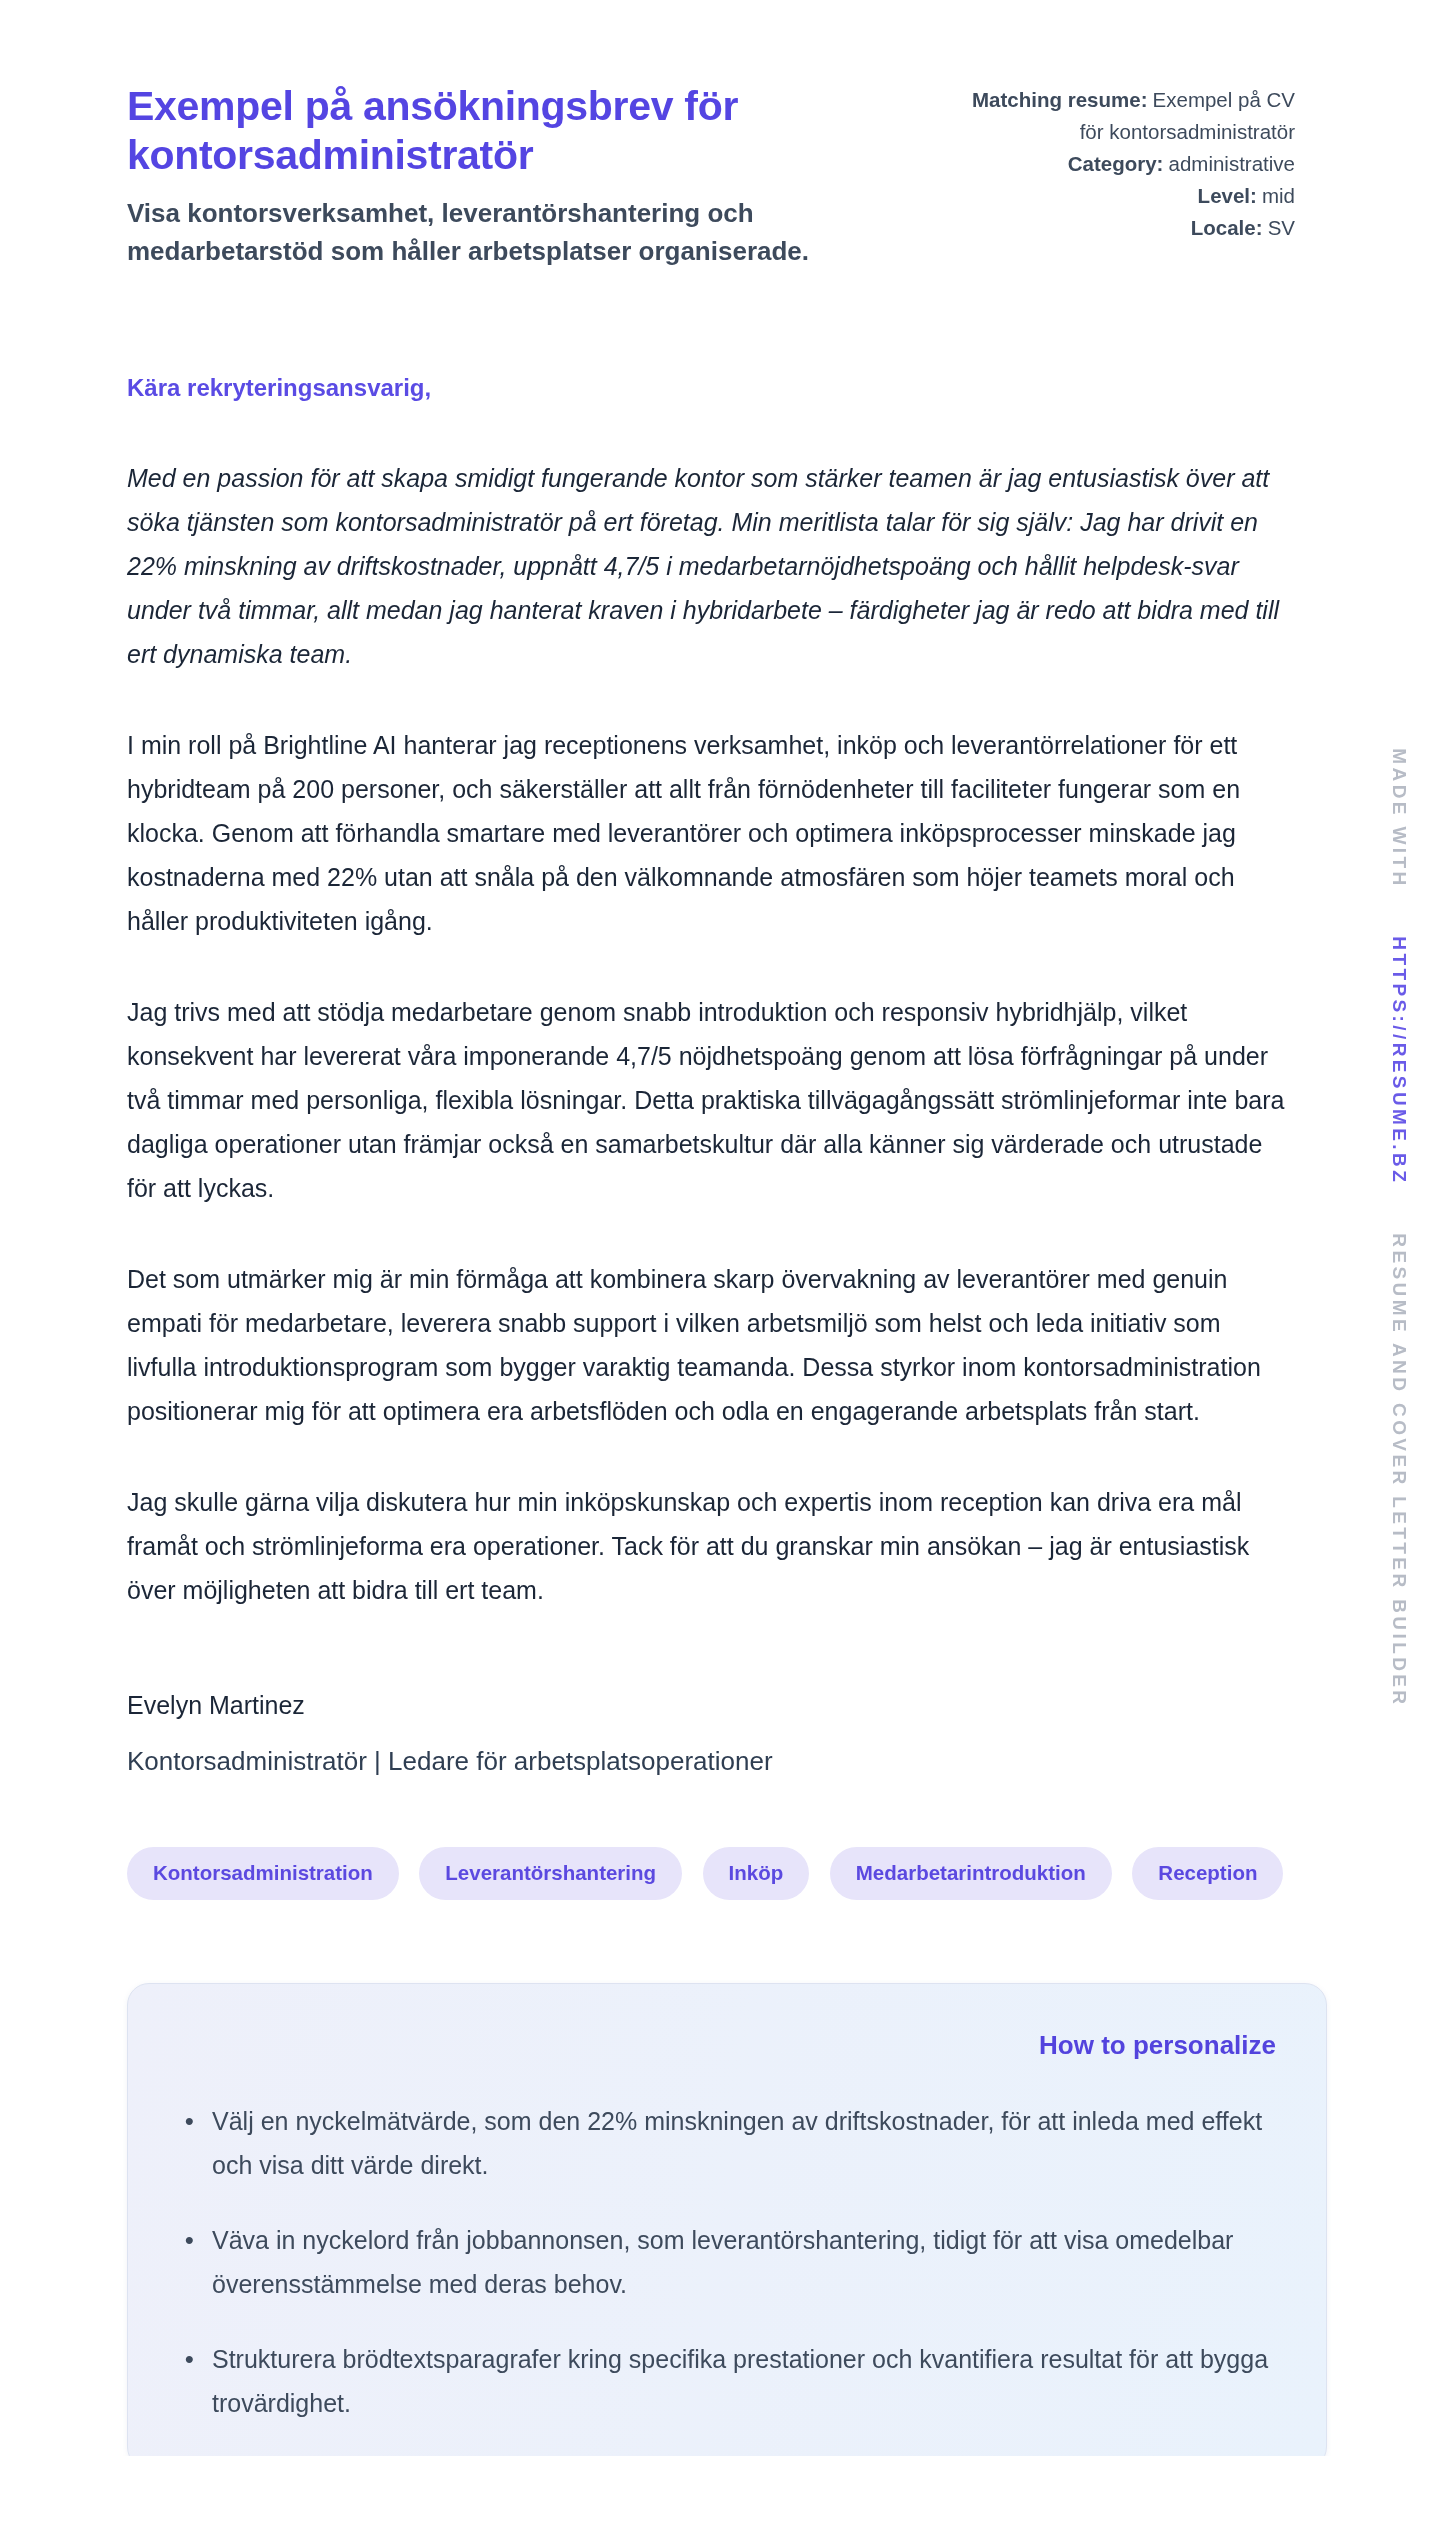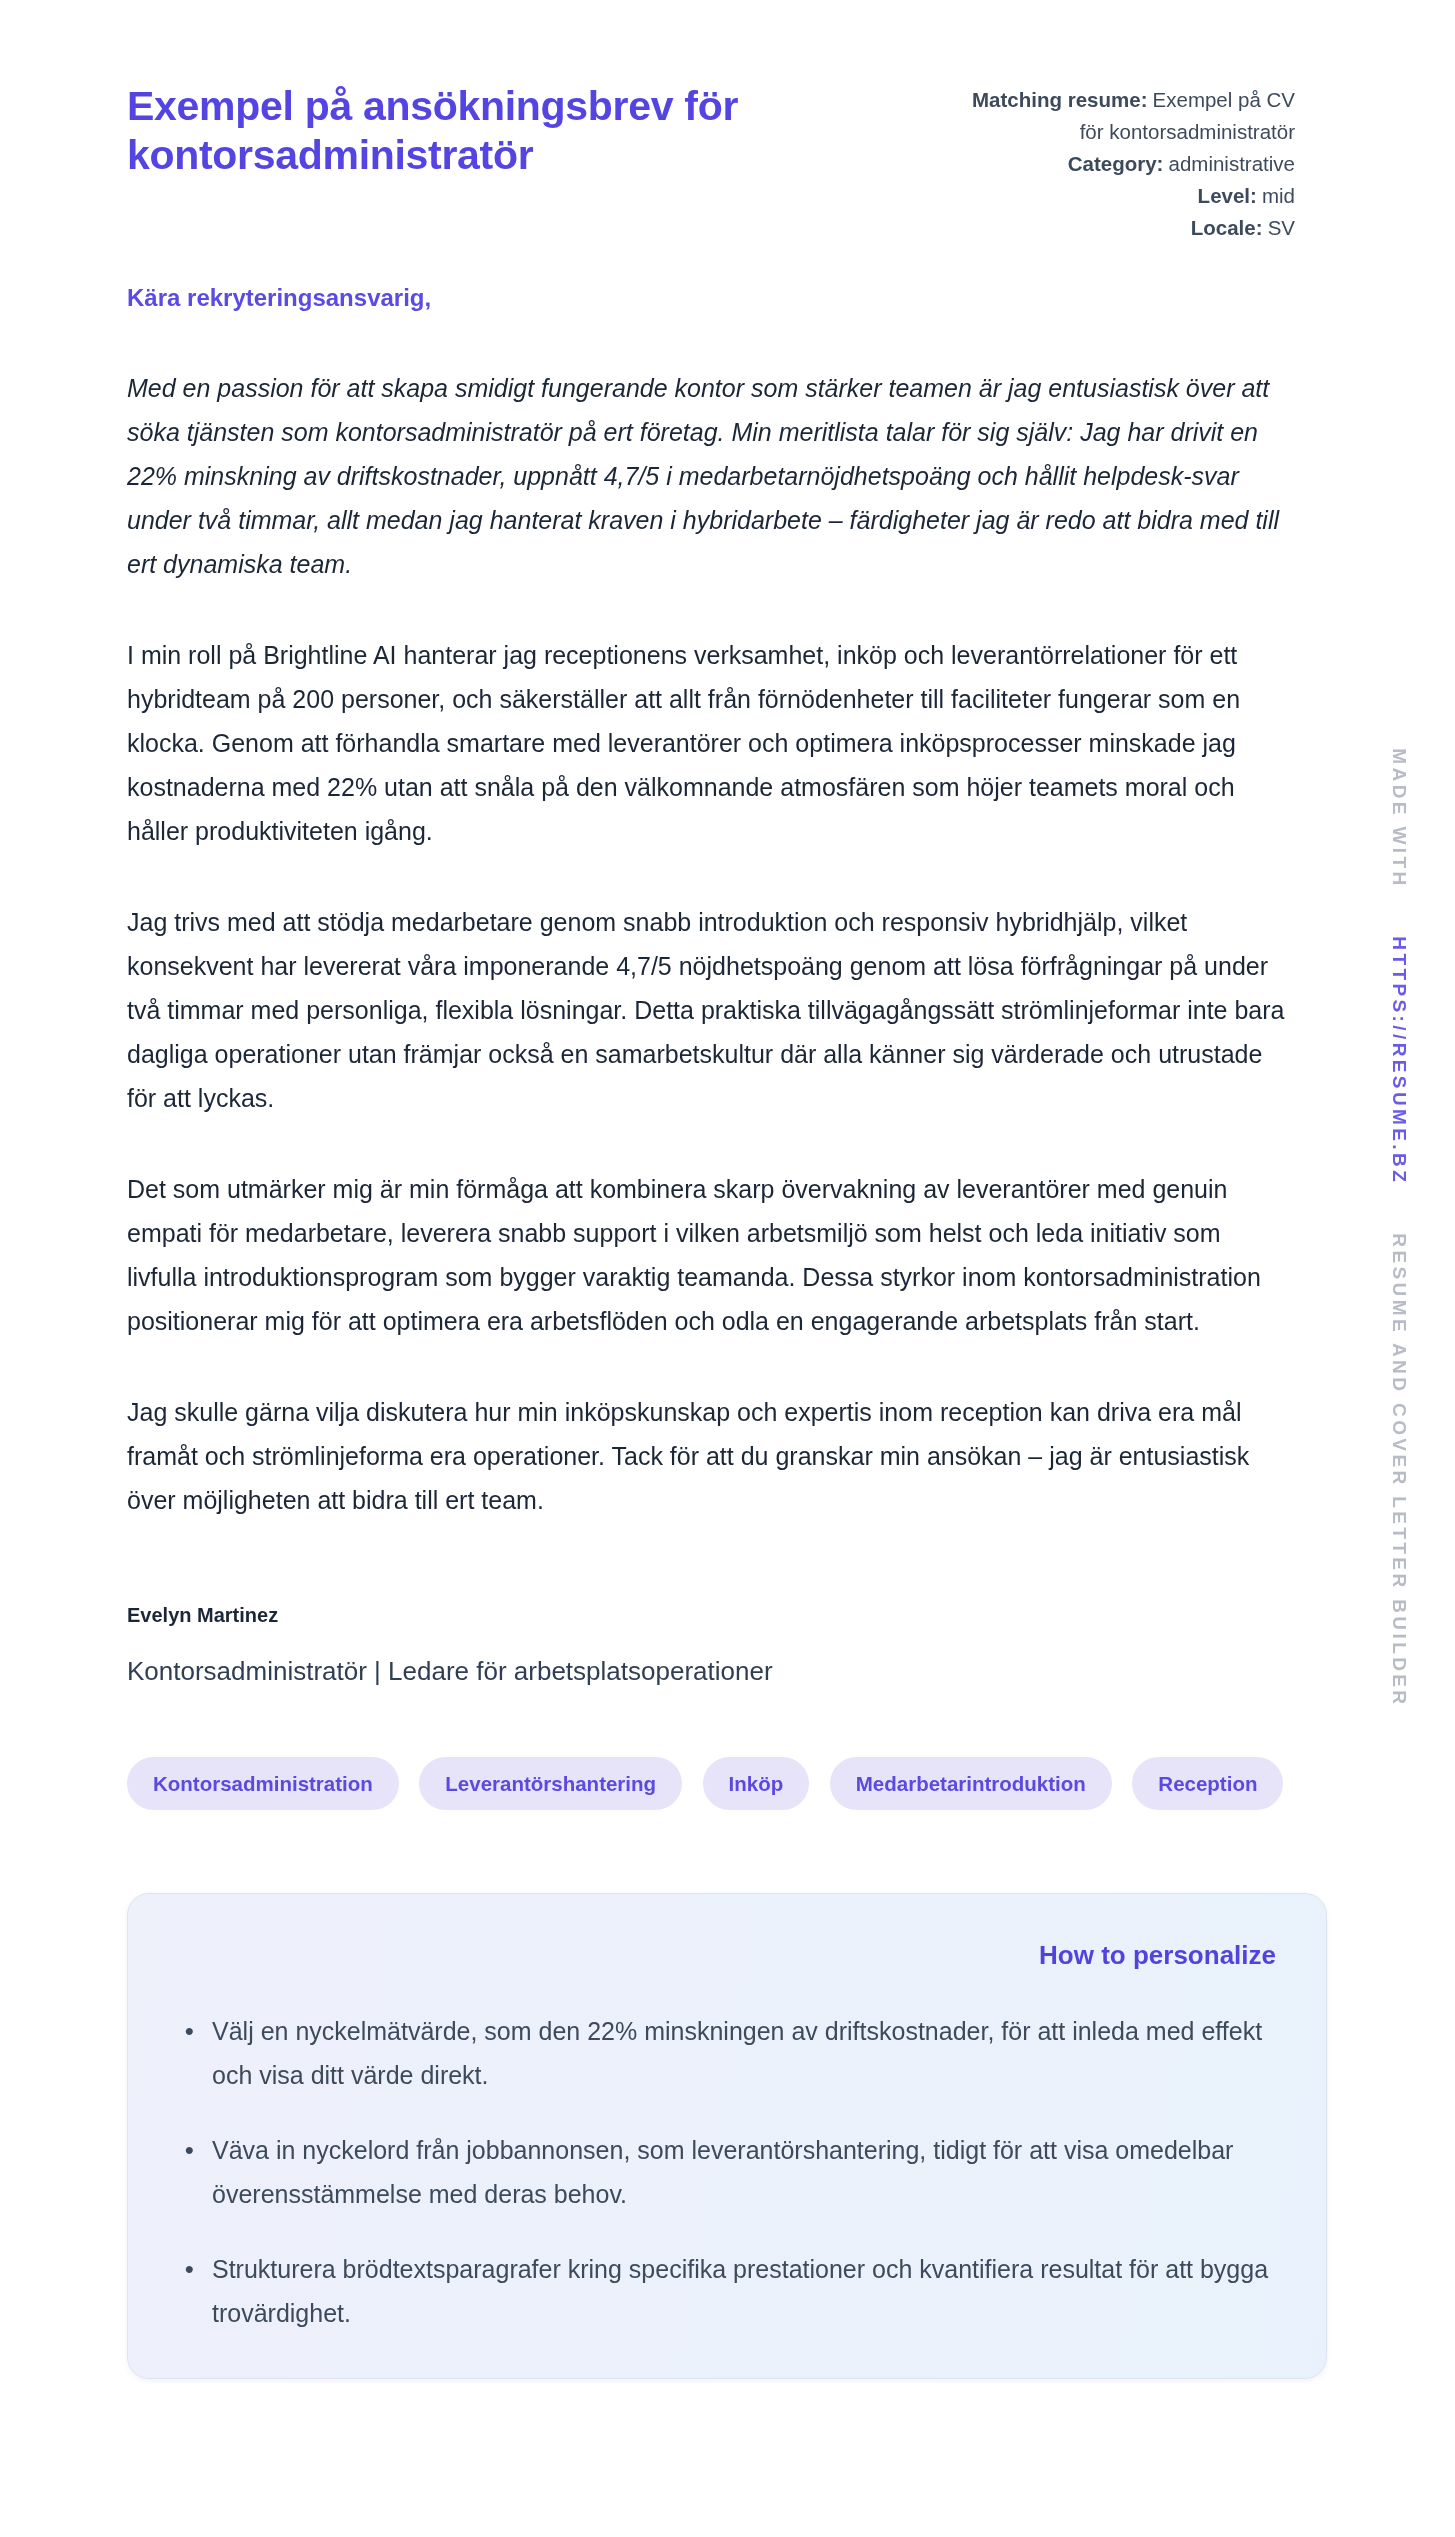--- a/index.html
+++ b/index.html
@@ -57,23 +57,23 @@
   .para {
     margin: 0;
     margin-top: 47px;
     font-size: 25px;
     line-height: 44px;
     color: #1b2637;
   }
   .para.first { margin-top: 54px; font-style: italic; }
   .sig-name {
     margin-top: 79px;
-    font-size: 20px;
+    font-size: 25px;
     line-height: 29px;
-    font-weight: 700;
+    font-weight: 400;
     color: #1b2637;
   }
   .sig-role {
     margin-top: 22px;
     font-size: 26px;
     line-height: 38px;
     color: #2f3e52;
   }
   
   .tags {
@@ -168,20 +168,21 @@
         <div class="meta-row">
           <b>Category:</b><span>administrative</span>
         </div>
         <div class="meta-row">
           <b>Level:</b><span>mid</span>
         </div>
         <div class="meta-row">
           <b>Locale:</b><span>SV</span>
         </div>
       </div>
+      <div class="subtitle">Visa kontorsverksamhet, leverantörshantering och medarbetarstöd som håller arbetsplatser organiserade.</div>
     </div>
 
     <div class="greeting">Kära rekryteringsansvarig,</div>
 
     <p class="para first">Med en passion för att skapa smidigt fungerande kontor som stärker teamen är jag entusiastisk över att söka tjänsten som kontorsadministratör på ert företag. Min meritlista talar för sig själv: Jag har drivit en 22% minskning av driftskostnader, uppnått 4,7/5 i medarbetarnöjdhetspoäng och hållit helpdesk-svar under två timmar, allt medan jag hanterat kraven i hybridarbete – färdigheter jag är redo att bidra med till ert dynamiska team.</p>
     <p class="para">I min roll på Brightline AI hanterar jag receptionens verksamhet, inköp och leverantörrelationer för ett hybridteam på 200 personer, och säkerställer att allt från förnödenheter till faciliteter fungerar som en klocka. Genom att förhandla smartare med leverantörer och optimera inköpsprocesser minskade jag kostnaderna med 22% utan att snåla på den välkomnande atmosfären som höjer teamets moral och håller produktiviteten igång.</p>
     <p class="para">Jag trivs med att stödja medarbetare genom snabb introduktion och responsiv hybridhjälp, vilket konsekvent har levererat våra imponerande 4,7/5 nöjdhetspoäng genom att lösa förfrågningar på under två timmar med personliga, flexibla lösningar. Detta praktiska tillvägagångssätt strömlinjeformar inte bara dagliga operationer utan främjar också en samarbetskultur där alla känner sig värderade och utrustade för att lyckas.</p>
     <p class="para">Det som utmärker mig är min förmåga att kombinera skarp övervakning av leverantörer med genuin empati för medarbetare, leverera snabb support i vilken arbetsmiljö som helst och leda initiativ som livfulla introduktionsprogram som bygger varaktig teamanda. Dessa styrkor inom kontorsadministration positionerar mig för att optimera era arbetsflöden och odla en engagerande arbetsplats från start.</p>
     <p class="para">Jag skulle gärna vilja diskutera hur min inköpskunskap och expertis inom reception kan driva era mål framåt och strömlinjeforma era operationer. Tack för att du granskar min ansökan – jag är entusiastisk över möjligheten att bidra till ert team.</p>
 

